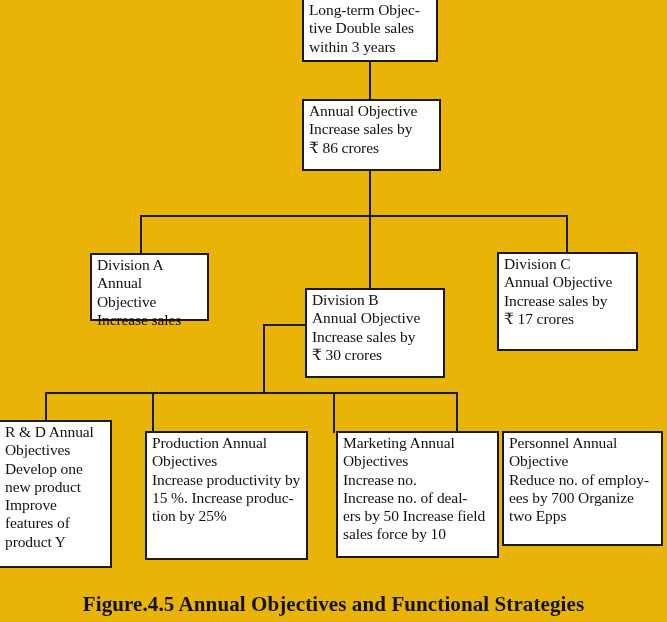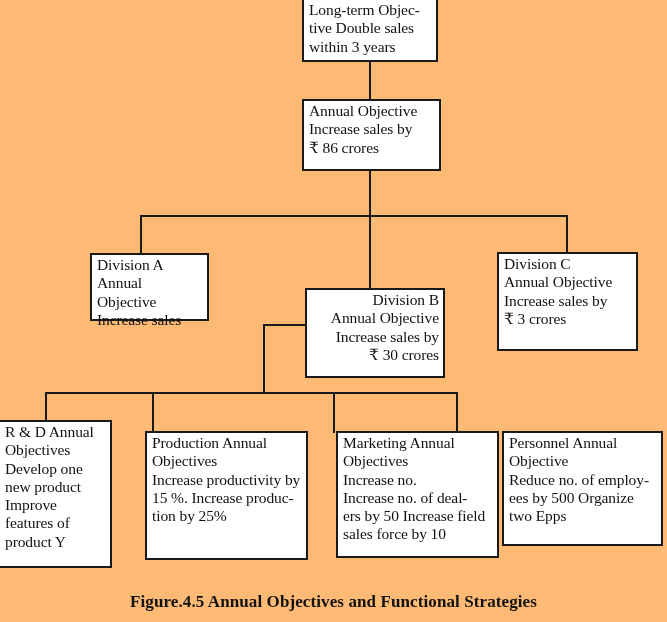--- a/index.html
+++ b/index.html
@@ -9,21 +9,21 @@
   }
   body {
     font-family: "Liberation Serif", "DejaVu Serif", serif;
     color: #111111;
   }
   #canvas {
     position: relative;
     width: 667px;
     height: 622px;
     overflow: hidden;
-    background: #fdba74;
+    background: #eab308;
   }
   .node {
     position: absolute;
     box-sizing: border-box;
     border: 2px solid #1a1a1a;
     background: #ffffff;
     padding: 1px 4px 2px 5px;
     font-size: 15.5px;
     line-height: 1.18;
     white-space: pre-line;
@@ -37,21 +37,21 @@
   }
   .conn.v { width: 2px; }
   .conn.h { height: 2px; }
 
   
   #n-longterm { left: 302px; top: -2px; width: 136px; height: 64px; }
   
   #n-annual   { left: 302px; top: 99px; width: 139px; height: 72px; }
   
   #n-divA { left: 90px;  top: 253px; width: 119px; height: 68px; }
-  #n-divB { left: 305px; top: 288px; width: 140px; height: 90px; text-align: right; }
+  #n-divB { left: 305px; top: 288px; width: 140px; height: 90px; }
   #n-divC { left: 497px; top: 252px; width: 141px; height: 99px; }
   
   #n-rnd        { left: -2px;  top: 420px; width: 114px; height: 148px; }
   #n-production { left: 145px; top: 431px; width: 163px; height: 129px; }
   #n-marketing  { left: 336px; top: 431px; width: 163px; height: 127px; }
   #n-personnel  { left: 502px; top: 431px; width: 161px; height: 115px; }
 
   
   #c-lt-drop    { left: 369px; top: 62px;  height: 38px; }
   
@@ -69,21 +69,21 @@
   #c-fn-mkt     { left: 333px; top: 392px; height: 41px; }
   #c-fn-pers    { left: 456px; top: 392px; height: 41px; }
 
   #caption {
     position: absolute;
     left: 0;
     top: 592px;
     width: 667px;
     text-align: center;
     font-weight: bold;
-    font-size: 17px;
+    font-size: 21px;
     letter-spacing: 0.1px;
   }
 </style>
 </head>
 <body>
 
 <div id="canvas">
 
   <div class="node" id="n-longterm">Long-term Objec-
 tive Double sales
@@ -106,21 +106,21 @@
 Increase sales</div>
 
   <div class="node" id="n-divB">Division B
 Annual Objective
 Increase sales by
 ₹ 30 crores</div>
 
   <div class="node" id="n-divC">Division C
 Annual Objective
 Increase sales by
-₹ 3 crores</div>
+₹ 17 crores</div>
 
   <div class="conn h" id="c-b-left"></div>
   <div class="conn v" id="c-b-elbow"></div>
   <div class="conn h" id="c-fn-bus"></div>
   <div class="conn v" id="c-fn-rnd"></div>
   <div class="conn v" id="c-fn-prod"></div>
   <div class="conn v" id="c-fn-mkt"></div>
   <div class="conn v" id="c-fn-pers"></div>
 
   <div class="node" id="n-rnd">R &amp; D Annual
@@ -140,18 +140,18 @@
   <div class="node" id="n-marketing">Marketing Annual
 Objectives
 Increase no.
 Increase no. of deal-
 ers by 50 Increase field
 sales force by 10</div>
 
   <div class="node" id="n-personnel">Personnel Annual
 Objective
 Reduce no. of employ-
-ees by 500 Organize
+ees by 700 Organize
 two Epps</div>
 
   <div id="caption">Figure.4.5 Annual Objectives and Functional Strategies</div>
 
 </div>
 
 </body></html>

